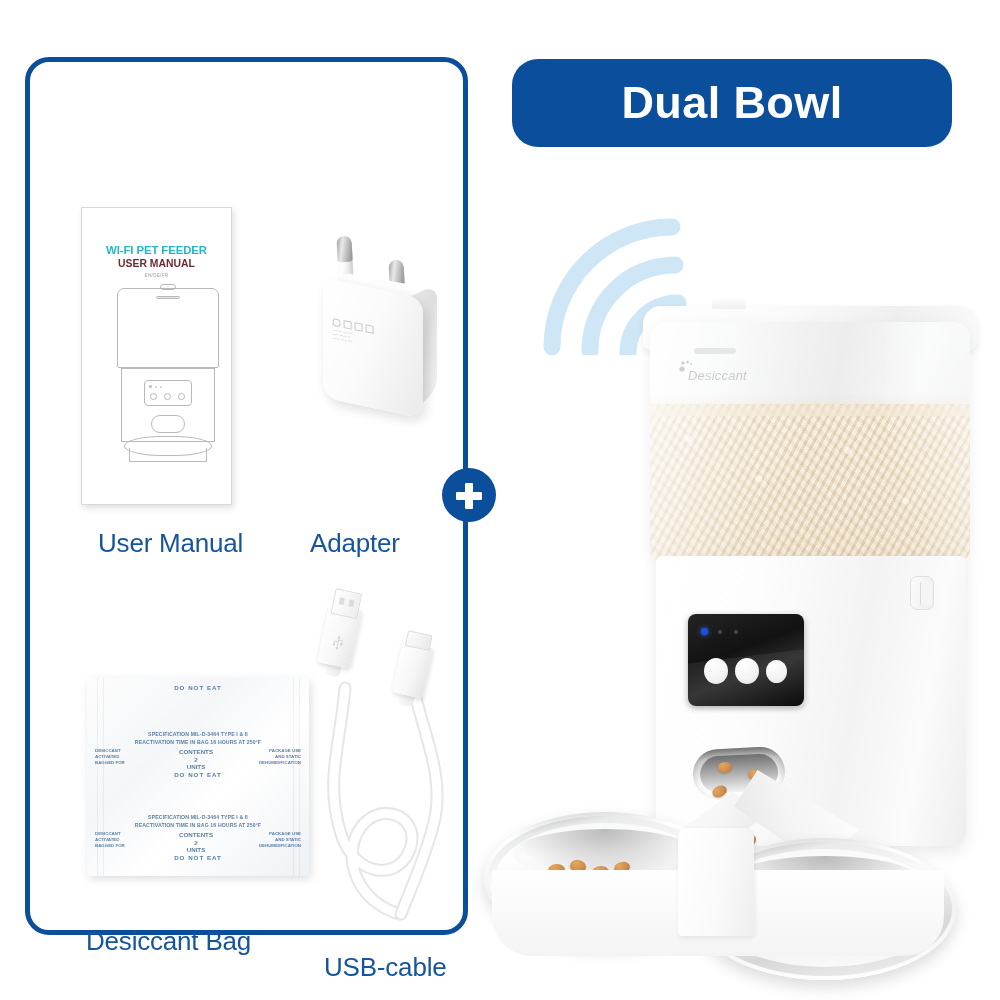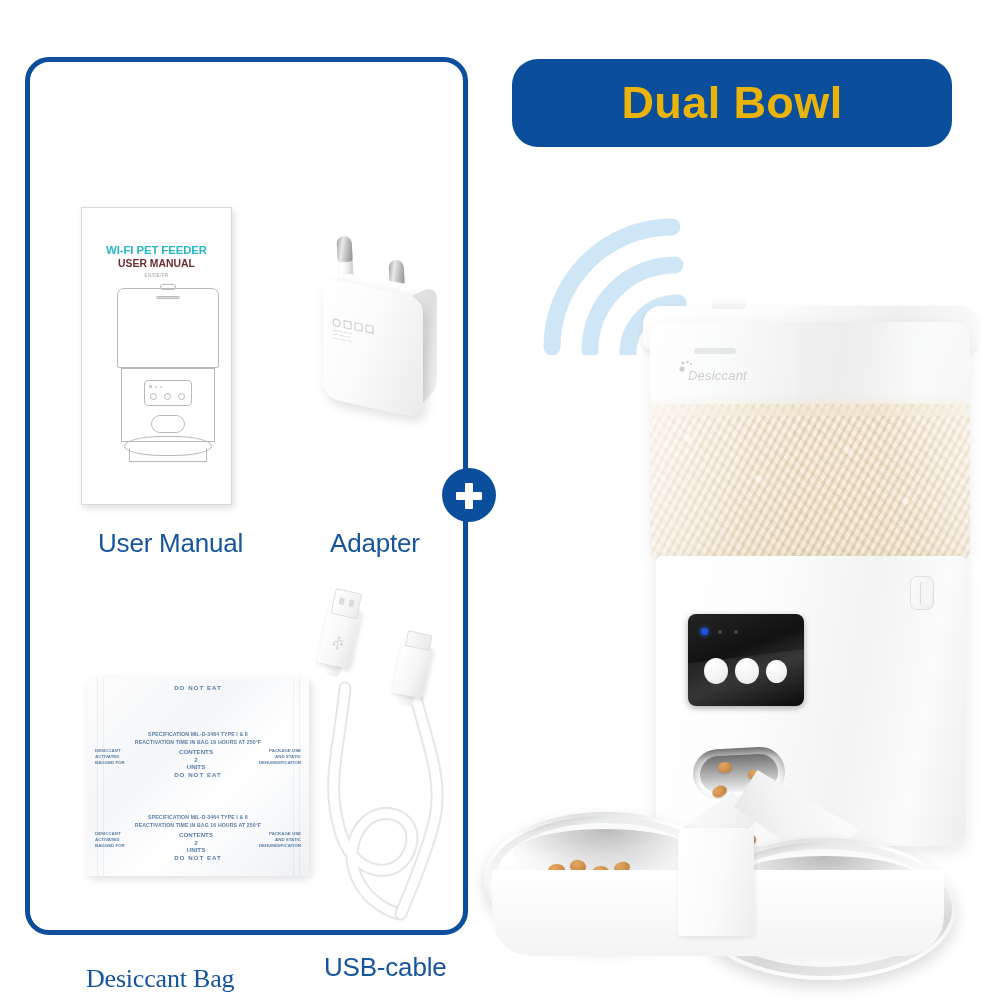--- a/index.html
+++ b/index.html
@@ -258,39 +258,39 @@
 
   
   .acc-label {
     position: absolute;
     color: #16549c;
     font-size: 26px;
     letter-spacing: -0.2px;
     white-space: nowrap;
   }
   .lbl-manual   { left: 68px;  top: 466px; }
-  .lbl-adapter  { left: 300px; top: 466px; }
-  .lbl-desicc   { left: 56px;  top: 902px; font-family: Liberation Serif, serif; }
+  .lbl-adapter  { left: 280px; top: 466px; }
+  .lbl-desicc   { left: 56px;  top: 864px; }
   .lbl-usb      { left: 294px; top: 890px; text-align: right; }
 
   
   .dual-bowl-badge {
     position: absolute;
     left: 512px;
     top: 59px;
     width: 440px;
     height: 88px;
     background: #0b4e9b;
     border-radius: 26px;
     display: flex;
     align-items: center;
     justify-content: center;
   }
   .dual-bowl-badge span {
-    color: #eab308;
+    color: #ffffff;
     font-size: 45px;
     font-weight: bold;
     letter-spacing: 0.4px;
   }
 
   
   .wifi-arcs { position: absolute; left: 530px; top: 205px; width: 220px; height: 150px; }
 
   
   .feeder { position: absolute; left: 480px; top: 300px; width: 500px; height: 640px; }

